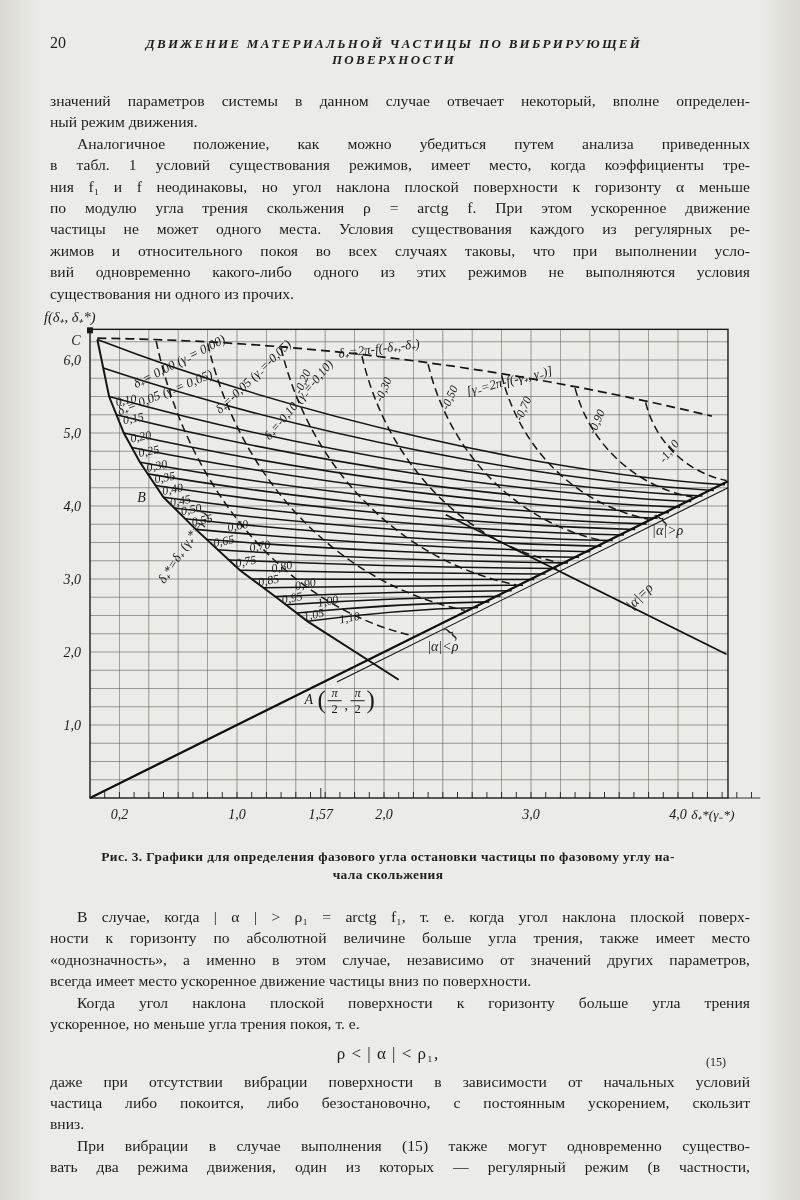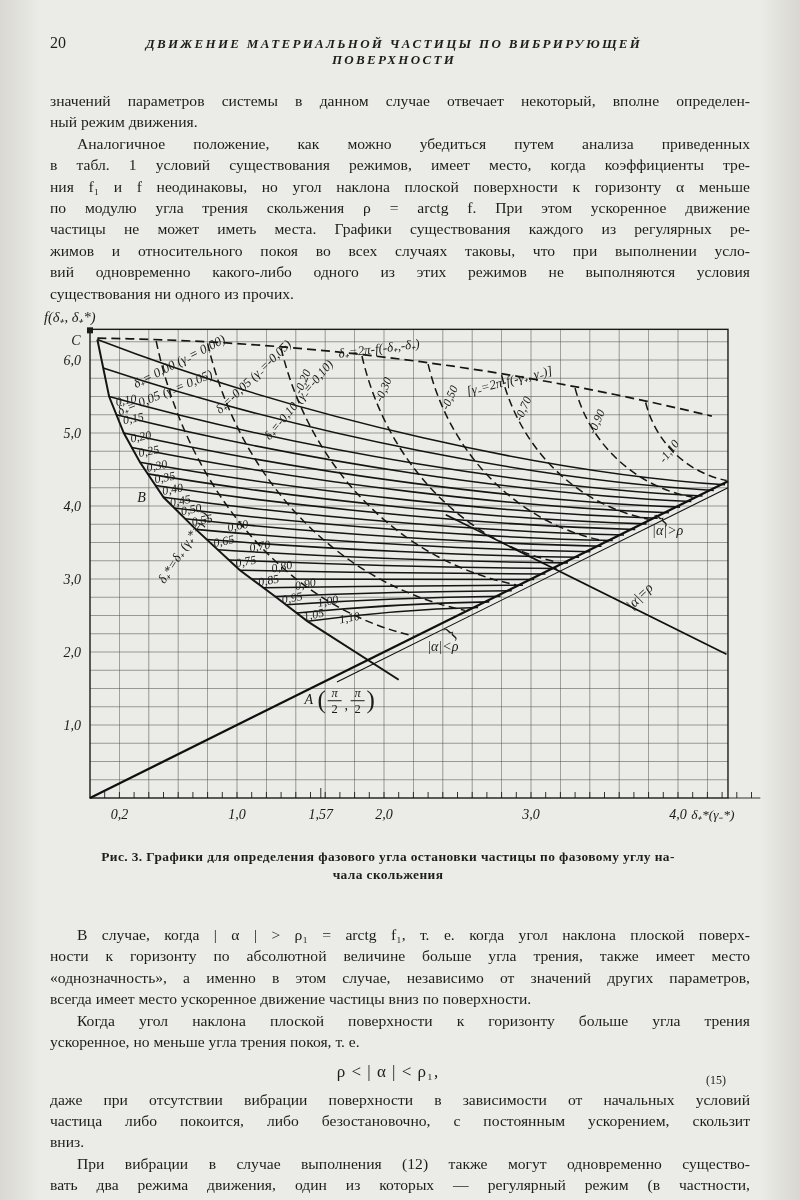--- a/index.html
+++ b/index.html
@@ -14,21 +14,21 @@
   .line{font-size:15.6px;line-height:21.4px;text-align:justify;text-align-last:justify;white-space:nowrap;}
   .line.end{text-align-last:left;font-family:Liberation Serif, serif;}
   .line.indent{text-indent:27px;}
   .figure{margin-left:-12px;margin-top:2px;}
   svg text{font-family:"Liberation Serif",serif;fill:#1b1b1a;}
   .fl{font-style:italic;}
   .grid{stroke:#4c4a45;stroke-width:0.65;opacity:0.8;}
   .frame{fill:none;stroke:#1b1b1a;stroke-width:1.4;}
   .tick{stroke:#1b1b1a;stroke-width:0.9;}
   .caption{margin-top:4px;text-align:center;font-weight:700;font-size:13.4px;line-height:18px;letter-spacing:0.4px;}
-  .midblock{margin-top:40px;}
+  .midblock{margin-top:22px;}
   .equation{position:relative;margin:9px 0 7px 0;text-align:center;font-size:17px;}
   .eqbody{letter-spacing:1px;}
   .eqno{position:absolute;right:0;top:11px;font-style:normal;font-size:12px;}
 </style>
 </head>
 <body>
 
 <div class="sheet">
 
   <div class="runhead">
@@ -40,21 +40,21 @@
   <div class="textblock">
       <div>
         <div class="line">значений параметров системы в данном случае отвечает некоторый, вполне определен-</div>
         <div class="line end">ный режим движения.</div>
       </div>
       <div>
         <div class="line indent">Аналогичное положение, как можно убедиться путем анализа приведенных</div>
         <div class="line">в табл. 1 условий существования режимов, имеет место, когда коэффициенты тре-</div>
         <div class="line">ния f₁ и f неодинаковы, но угол наклона плоской поверхности к горизонту α меньше</div>
         <div class="line">по модулю угла трения скольжения ρ = arctg f. При этом ускоренное движение</div>
-        <div class="line">частицы не может иметь места. Графики существования каждого из регулярных ре-</div>
+        <div class="line">частицы не может одного места. Условия существования каждого из регулярных ре-</div>
         <div class="line">жимов и относительного покоя во всех случаях таковы, что при выполнении усло-</div>
         <div class="line">вий одновременно какого-либо одного из этих режимов не выполняются условия</div>
         <div class="line end">существования ни одного из прочих.</div>
       </div>
     </div>
 
   <div class="figure">
     <svg width="736" height="534" viewBox="0 0 736 534">
         <line x1="81.4" y1="492" x2="81.4" y2="23.340000000000032" class="grid"></line>
         <line x1="110.80000000000001" y1="492" x2="110.80000000000001" y2="23.340000000000032" class="grid"></line>
@@ -278,18 +278,18 @@
     <span class="eqno">(15)</span>
   </div>
 
   <div class="textblock">
       <div>
         <div class="line">даже при отсутствии вибрации поверхности в зависимости от начальных условий</div>
         <div class="line">частица либо покоится, либо безостановочно, с постоянным ускорением, скользит</div>
         <div class="line end">вниз.</div>
       </div>
       <div>
-        <div class="line indent">При вибрации в случае выполнения (12) также могут одновременно существо-</div>
+        <div class="line indent">При вибрации в случае выполнения (15) также могут одновременно существо-</div>
         <div class="line">вать два режима движения, один из которых — регулярный режим (в частности,</div>
       </div>
     </div>
 
 </div>
 
 </body></html>

